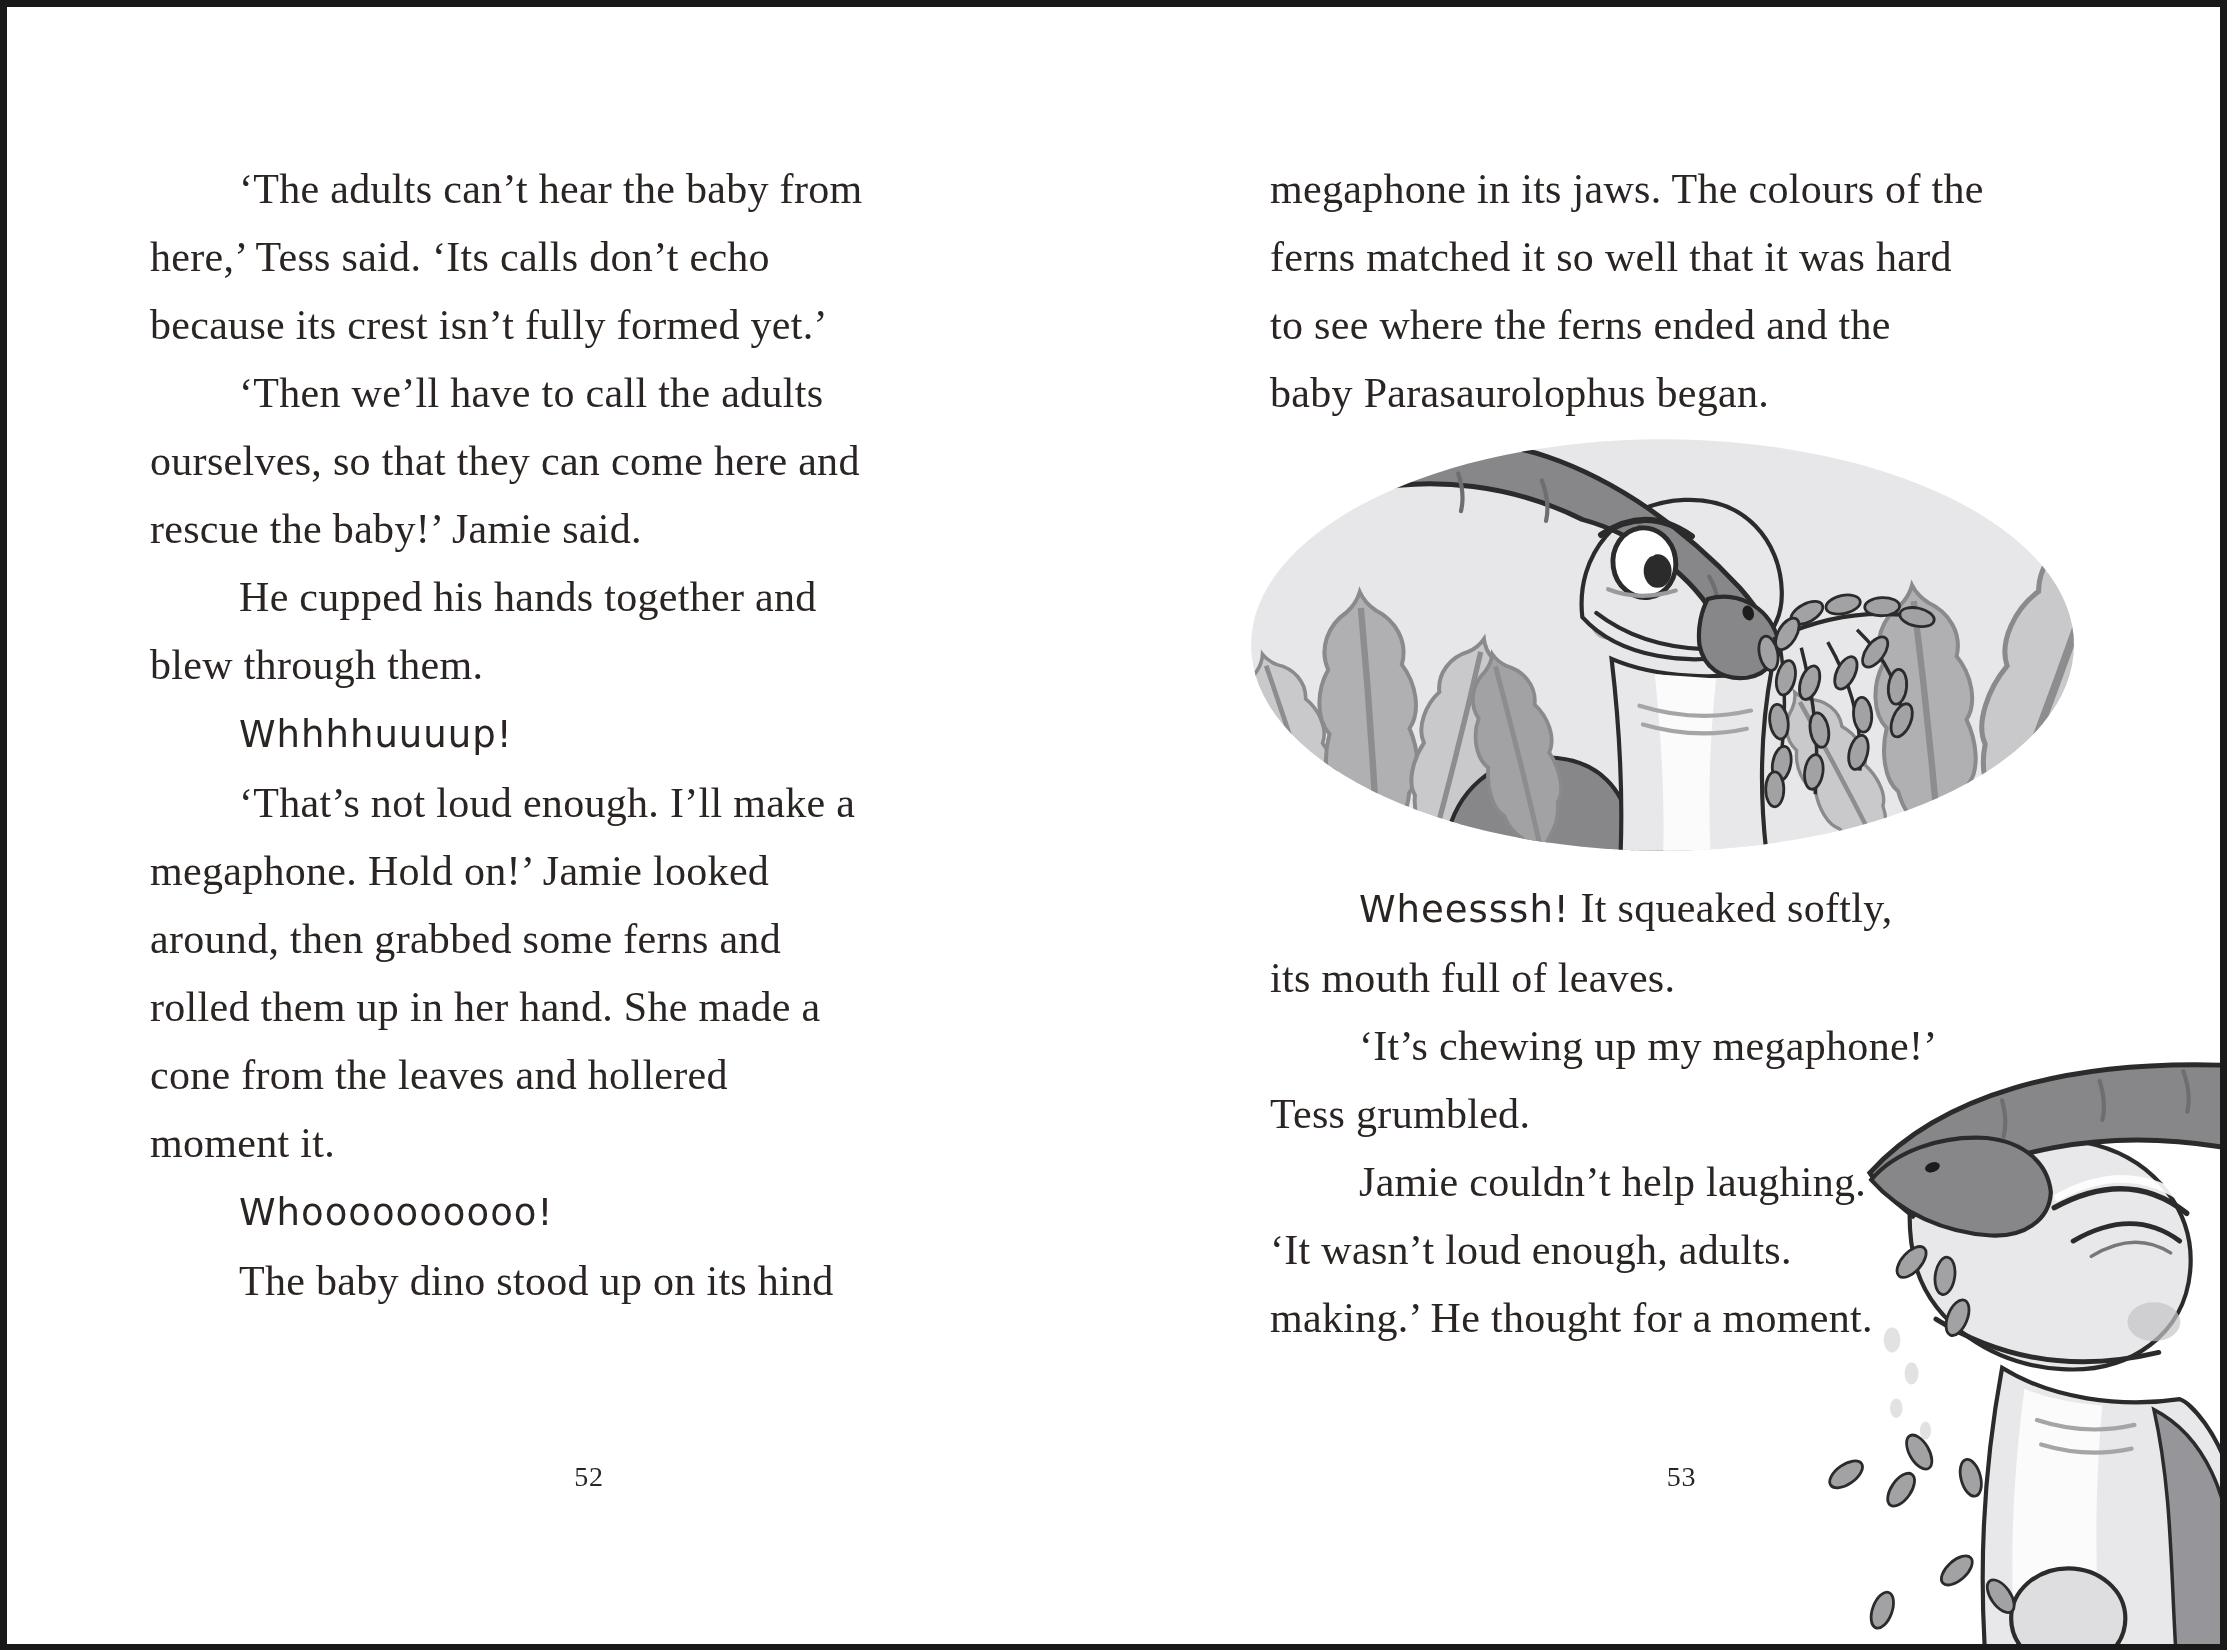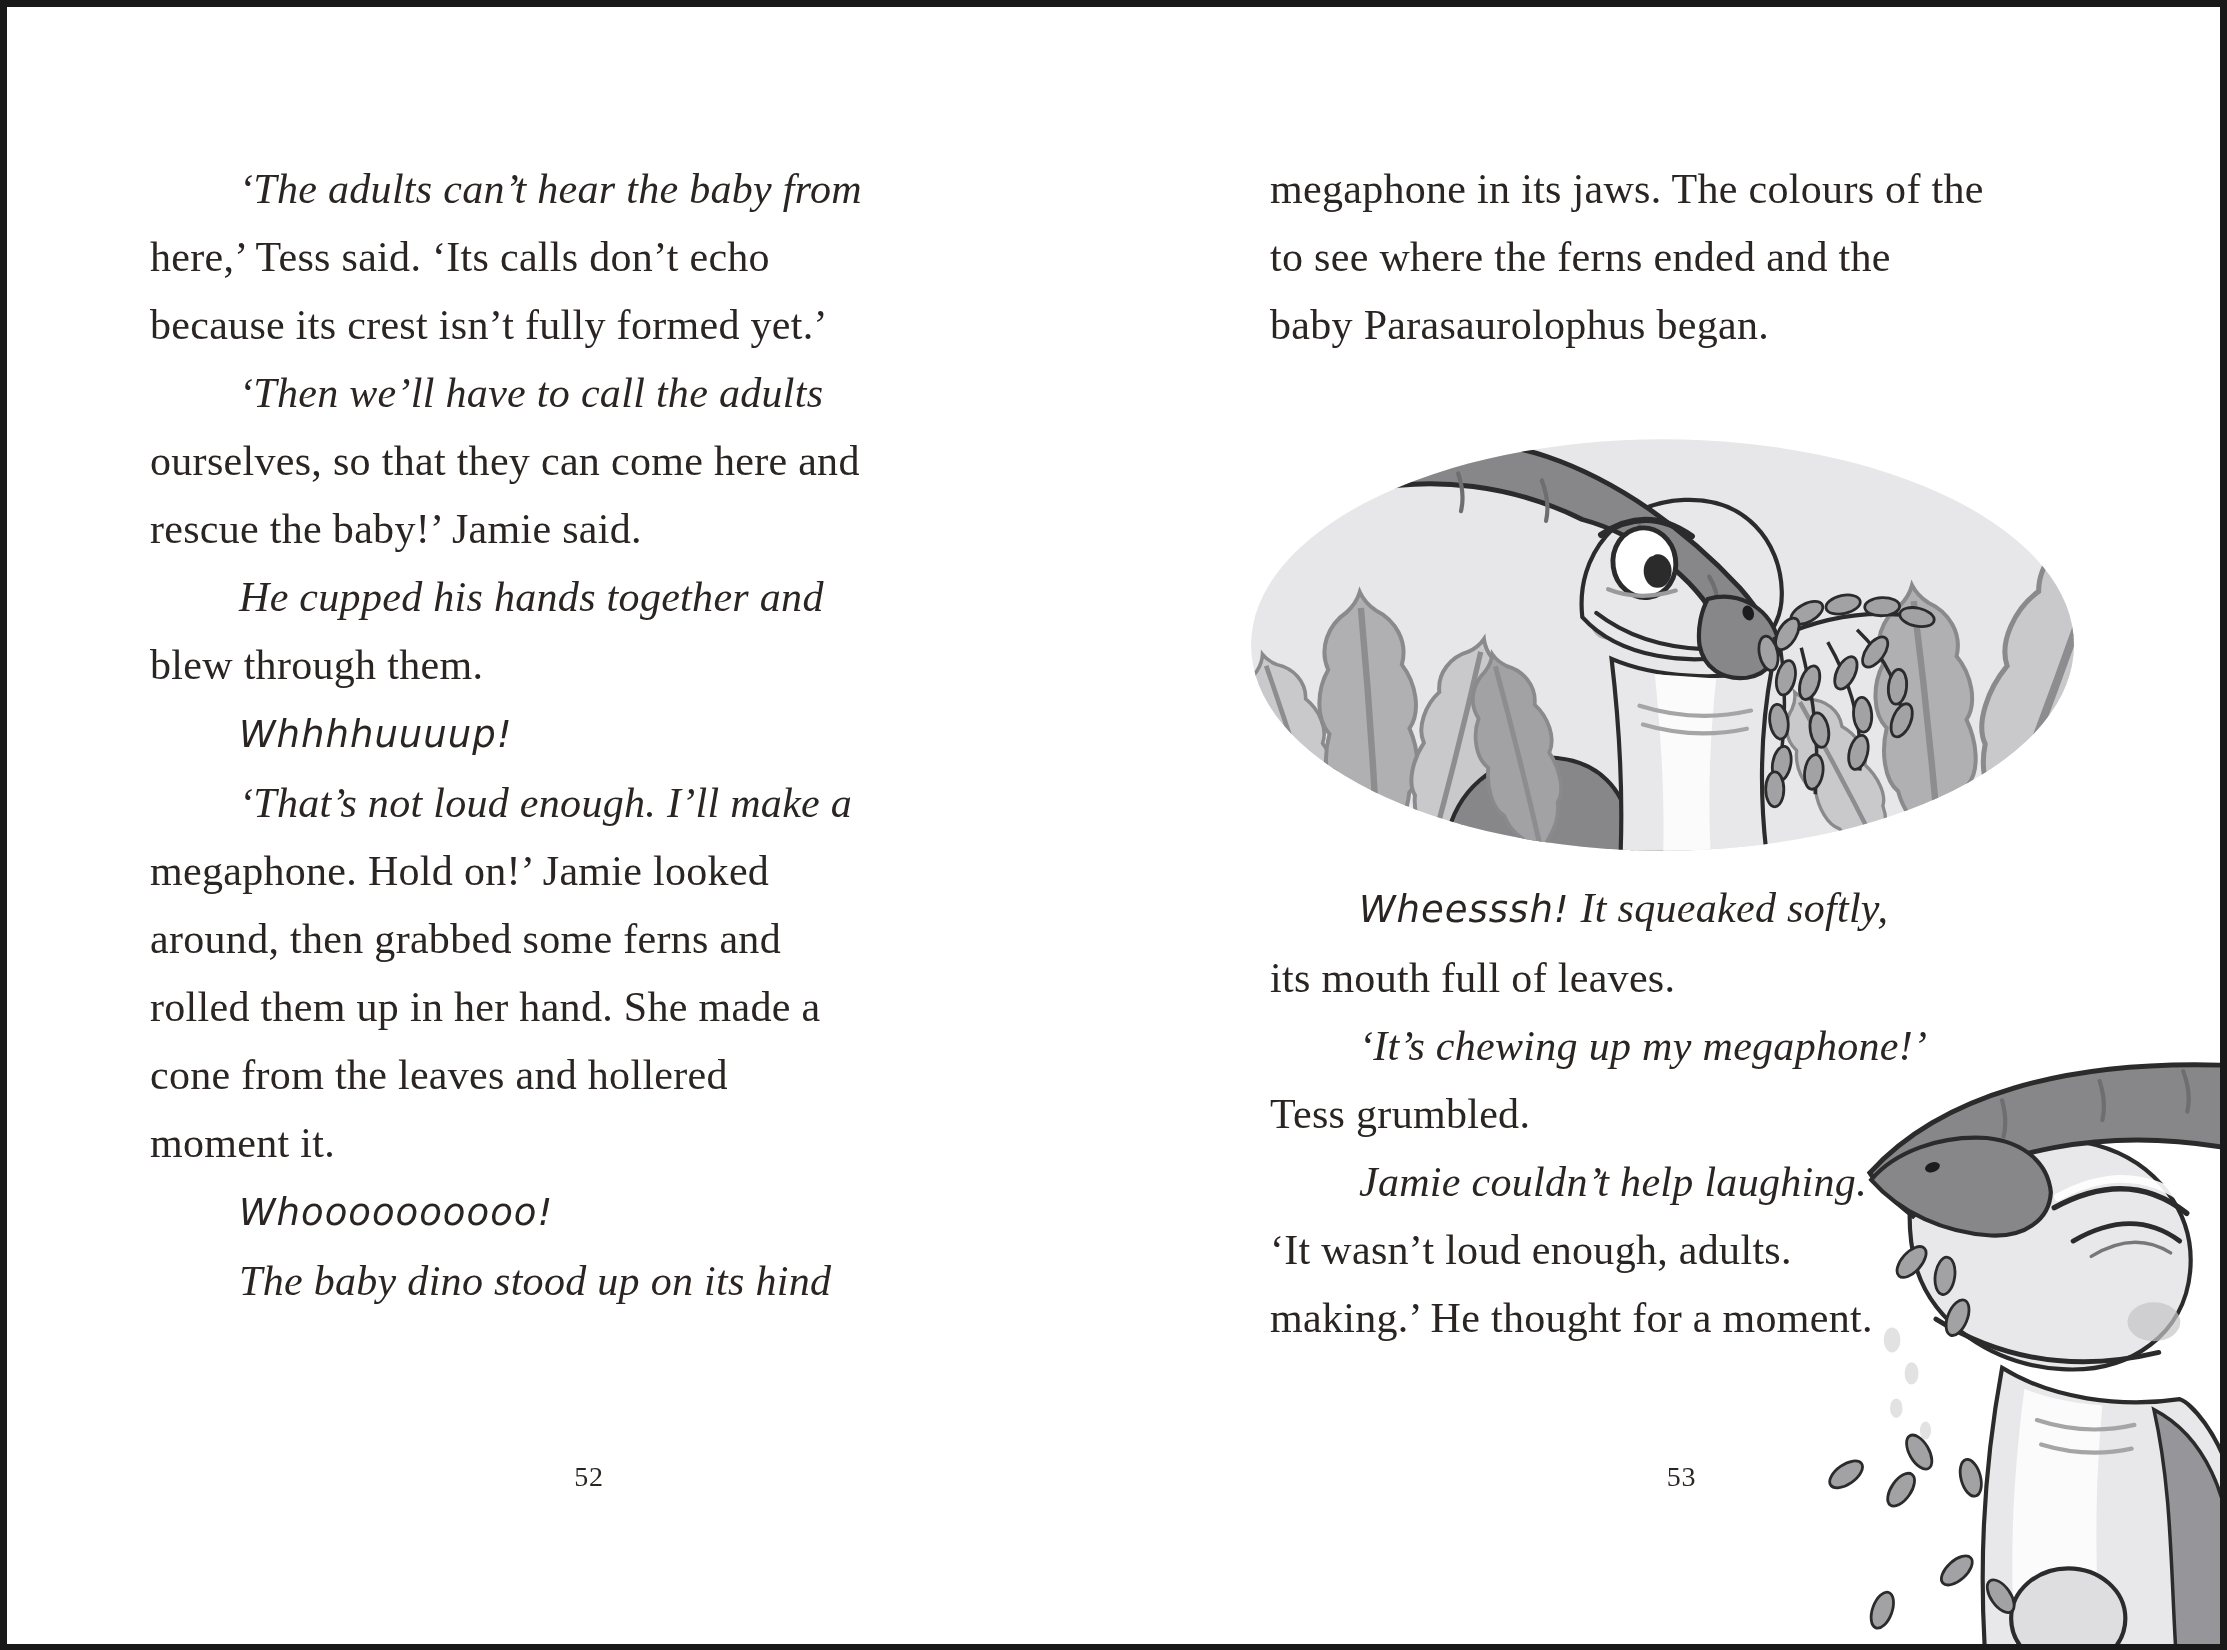--- a/index.html
+++ b/index.html
@@ -13,21 +13,21 @@
     font-family:"Liberation Serif", serif;
     color:var(--text,#2a2523);
   }
   .text-block{position:absolute;}
   .line{
     line-height:68px;
     font-size:42px;
     white-space:nowrap;
     letter-spacing:0.3px;
   }
-  .line.indent{padding-left:89px;font-style:italic;}
+  .line.indent{padding-left:89px;}
   .body{font-family:"Liberation Serif", serif;}
   .shout{
     font-family:"DejaVu Sans", sans-serif;
     font-size:37px;
     letter-spacing:1px;
   }
   .page-number{
     position:absolute;
     font-size:28px;
     text-align:center;
@@ -56,20 +56,21 @@
       <div class="line"><span class="body">rolled them up in her hand. She made a</span></div>
       <div class="line"><span class="body">cone from the leaves and hollered</span></div>
       <div class="line"><span class="body">moment it.</span></div>
       <div class="line indent"><span class="shout">Whoooooooooo!</span></div>
       <div class="line indent"><span class="body">The baby dino stood up on its hind</span></div>
     </div>
   <div class="page-number" style="left:143px;top:1454px;width:878px;">52</div>
 
   <div class="text-block" style="left:1263px;top:148px;width:885px;">
       <div class="line"><span class="body">megaphone in its jaws. The colours of the</span></div>
+      <div class="line"><span class="body">ferns matched it so well that it was hard</span></div>
       <div class="line"><span class="body">to see where the ferns ended and the</span></div>
       <div class="line"><span class="body">baby Parasaurolophus began.</span></div>
     </div>
   <div class="text-block" style="left:1263px;top:867px;width:885px;">
       <div class="line indent"><span class="shout">Wheesssh!</span><span class="body"> It squeaked softly,</span></div>
       <div class="line"><span class="body">its mouth full of leaves.</span></div>
       <div class="line indent"><span class="body">‘It’s chewing up my megaphone!’</span></div>
       <div class="line"><span class="body">Tess grumbled.</span></div>
       <div class="line indent"><span class="body">Jamie couldn’t help laughing.</span></div>
       <div class="line"><span class="body">‘It wasn’t loud enough, adults.</span></div>

